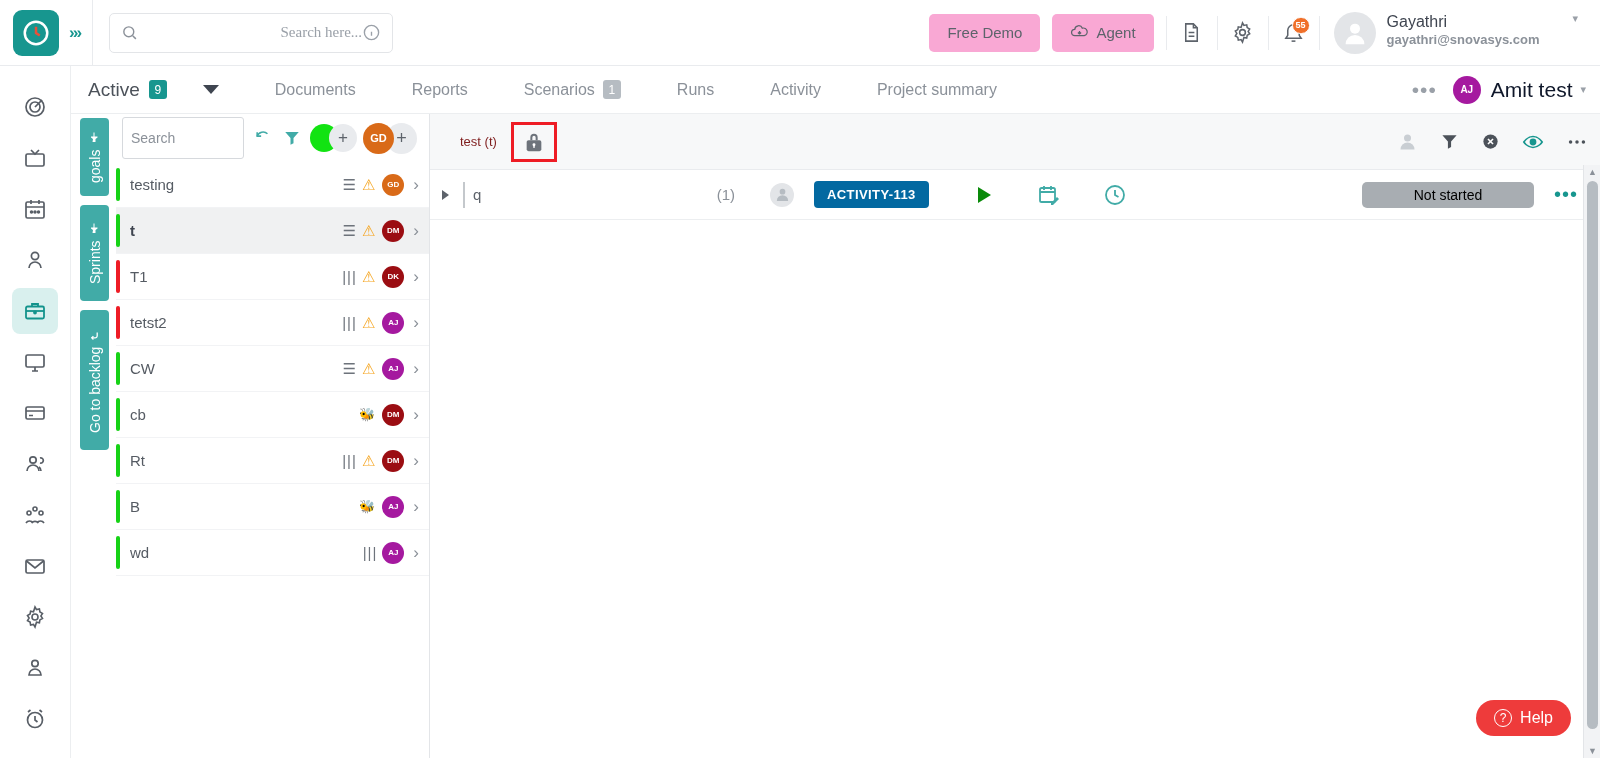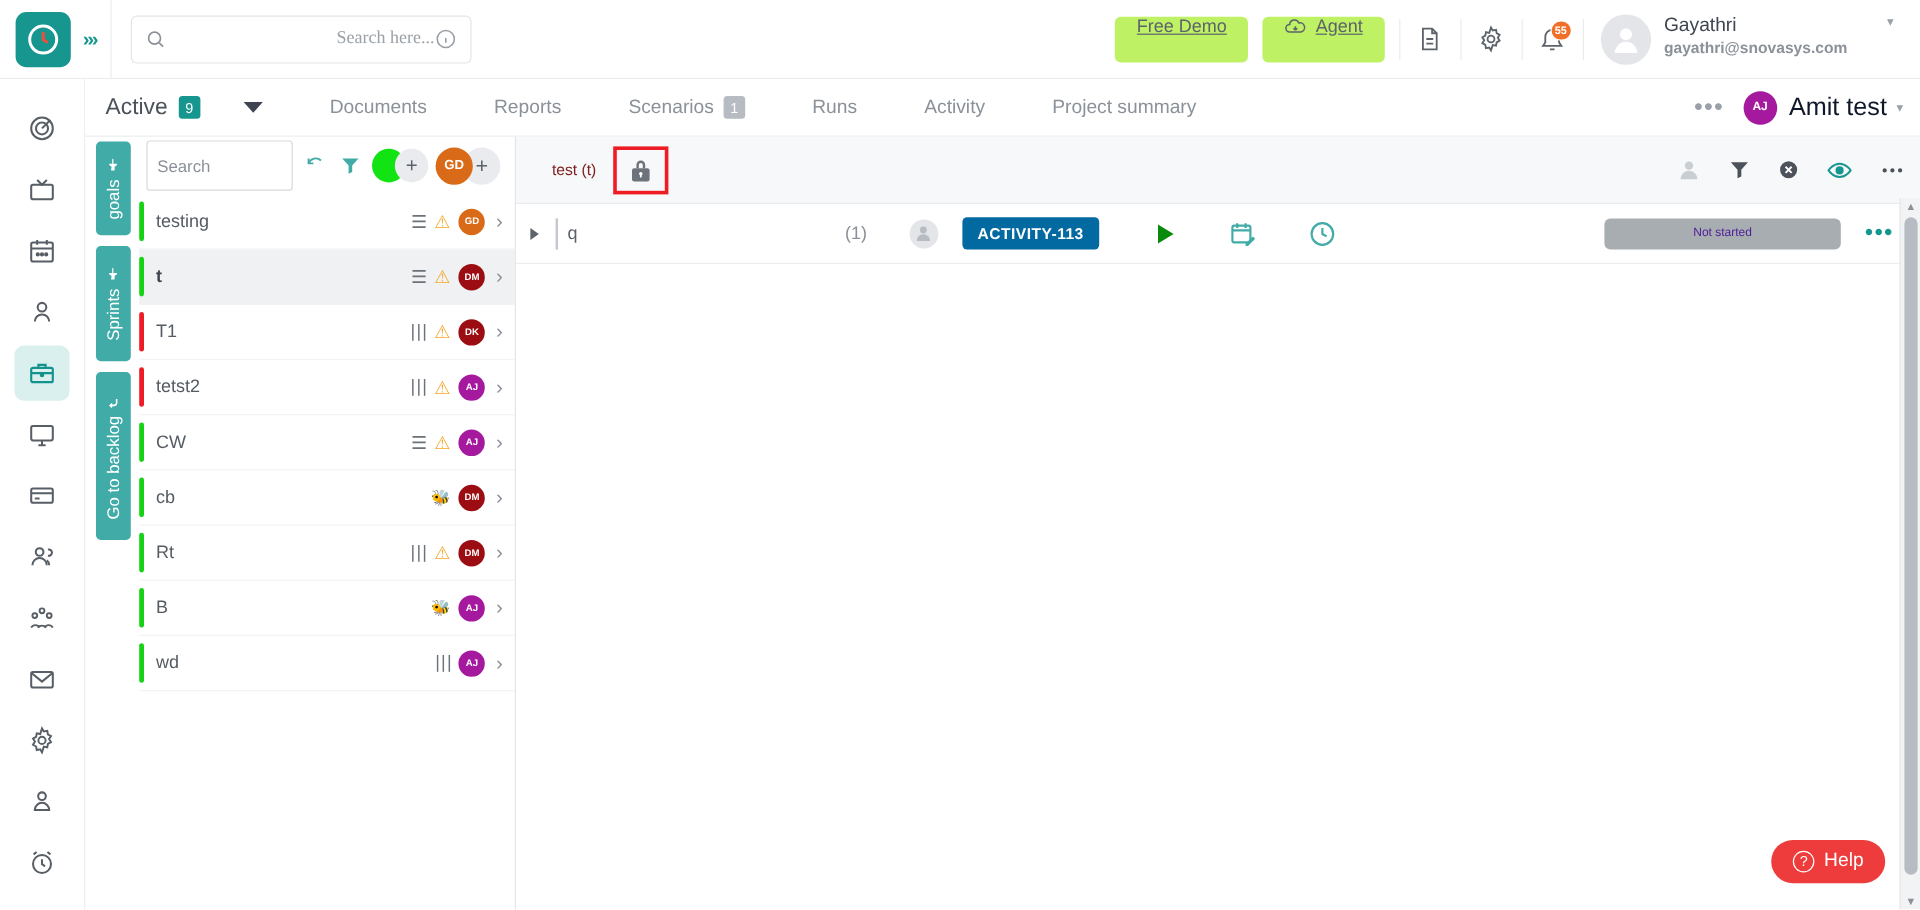--- a/index.html
+++ b/index.html
@@ -32,23 +32,23 @@
     border-radius: 5px; display: flex; align-items: center; padding: 0 11px;
     background: #fff;
   }
   .searchbox input {
     flex: 1; border: 0; outline: none; font-size: 15px; color: #6d737b;
     font-family: Liberation Serif, serif; margin-left: 10px; text-align: right;
   }
   .searchbox input::placeholder { color: #9aa0a8; }
   .spacer { flex: 1; }
   .hdr-btn {
-    height: 38px; padding: 0 18px; border-radius: 5px; background: #bef264;
-    display: flex; align-items: flex-start; gap: 7px; font-size: 15px; color: #5d636b;
-    margin-right: 12px; cursor: pointer; text-decoration: underline;
+    height: 38px; padding: 0 18px; border-radius: 5px; background: #f9a8d4;
+    display: flex; align-items: center; gap: 7px; font-size: 15px; color: #5d636b;
+    margin-right: 12px; cursor: pointer;
   }
   .icon-sep { width: 1px; height: 34px; background: #e9ebee; }
   .hdr-icon {
     width: 50px; height: 40px; display: flex; align-items: center;
     justify-content: center; cursor: pointer; color: #5d636b; position: relative;
   }
   .notif-badge {
     position: absolute; top: 4px; right: 9px; min-width: 17px; height: 17px;
     border-radius: 9px; background: #f0702a; color: #fff; font-size: 9px;
     display: flex; align-items: center; justify-content: center; font-weight: 700;
@@ -195,22 +195,22 @@
   .act-av {
     width: 24px; height: 24px; border-radius: 50%; background: #e3e5e8;
     display: flex; align-items: center; justify-content: center; margin-left: 35px;
   }
   .act-badge {
     background: #0369a1; color: #fff; font-size: 13px; font-weight: 700;
     padding: 6px 13px; border-radius: 4px; margin-left: 20px; letter-spacing: .4px;
   }
   .act-ic { margin-left: 42px; cursor: pointer; display: flex; align-items: center; }
   .status-pill {
-    background: #a8adb2; color: #4c1d95; font-size: 10px; border-radius: 5px;
-    width: 197px; height: 26px; display: flex; align-items: center;
+    background: #a8adb2; color: #000000; font-size: 14px; border-radius: 5px;
+    width: 172px; height: 26px; display: flex; align-items: center;
     justify-content: center; cursor: pointer;
   }
   .row-dots { margin-left: 20px; color: #17968f; font-size: 20px; letter-spacing: 1px; cursor: pointer; }
 
   
   .vscroll {
     position: absolute; right: 0; top: 165px; width: 17px; height: 593px;
     background: #f2f3f5; border-left: 1px solid #e3e5e8;
   }
   .vscroll .thumb {

